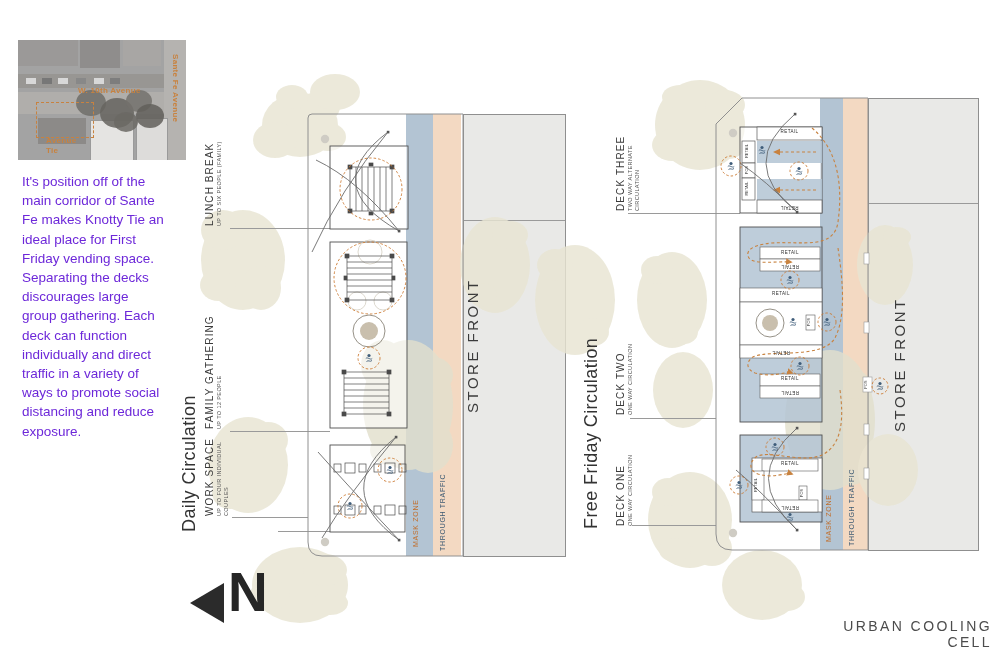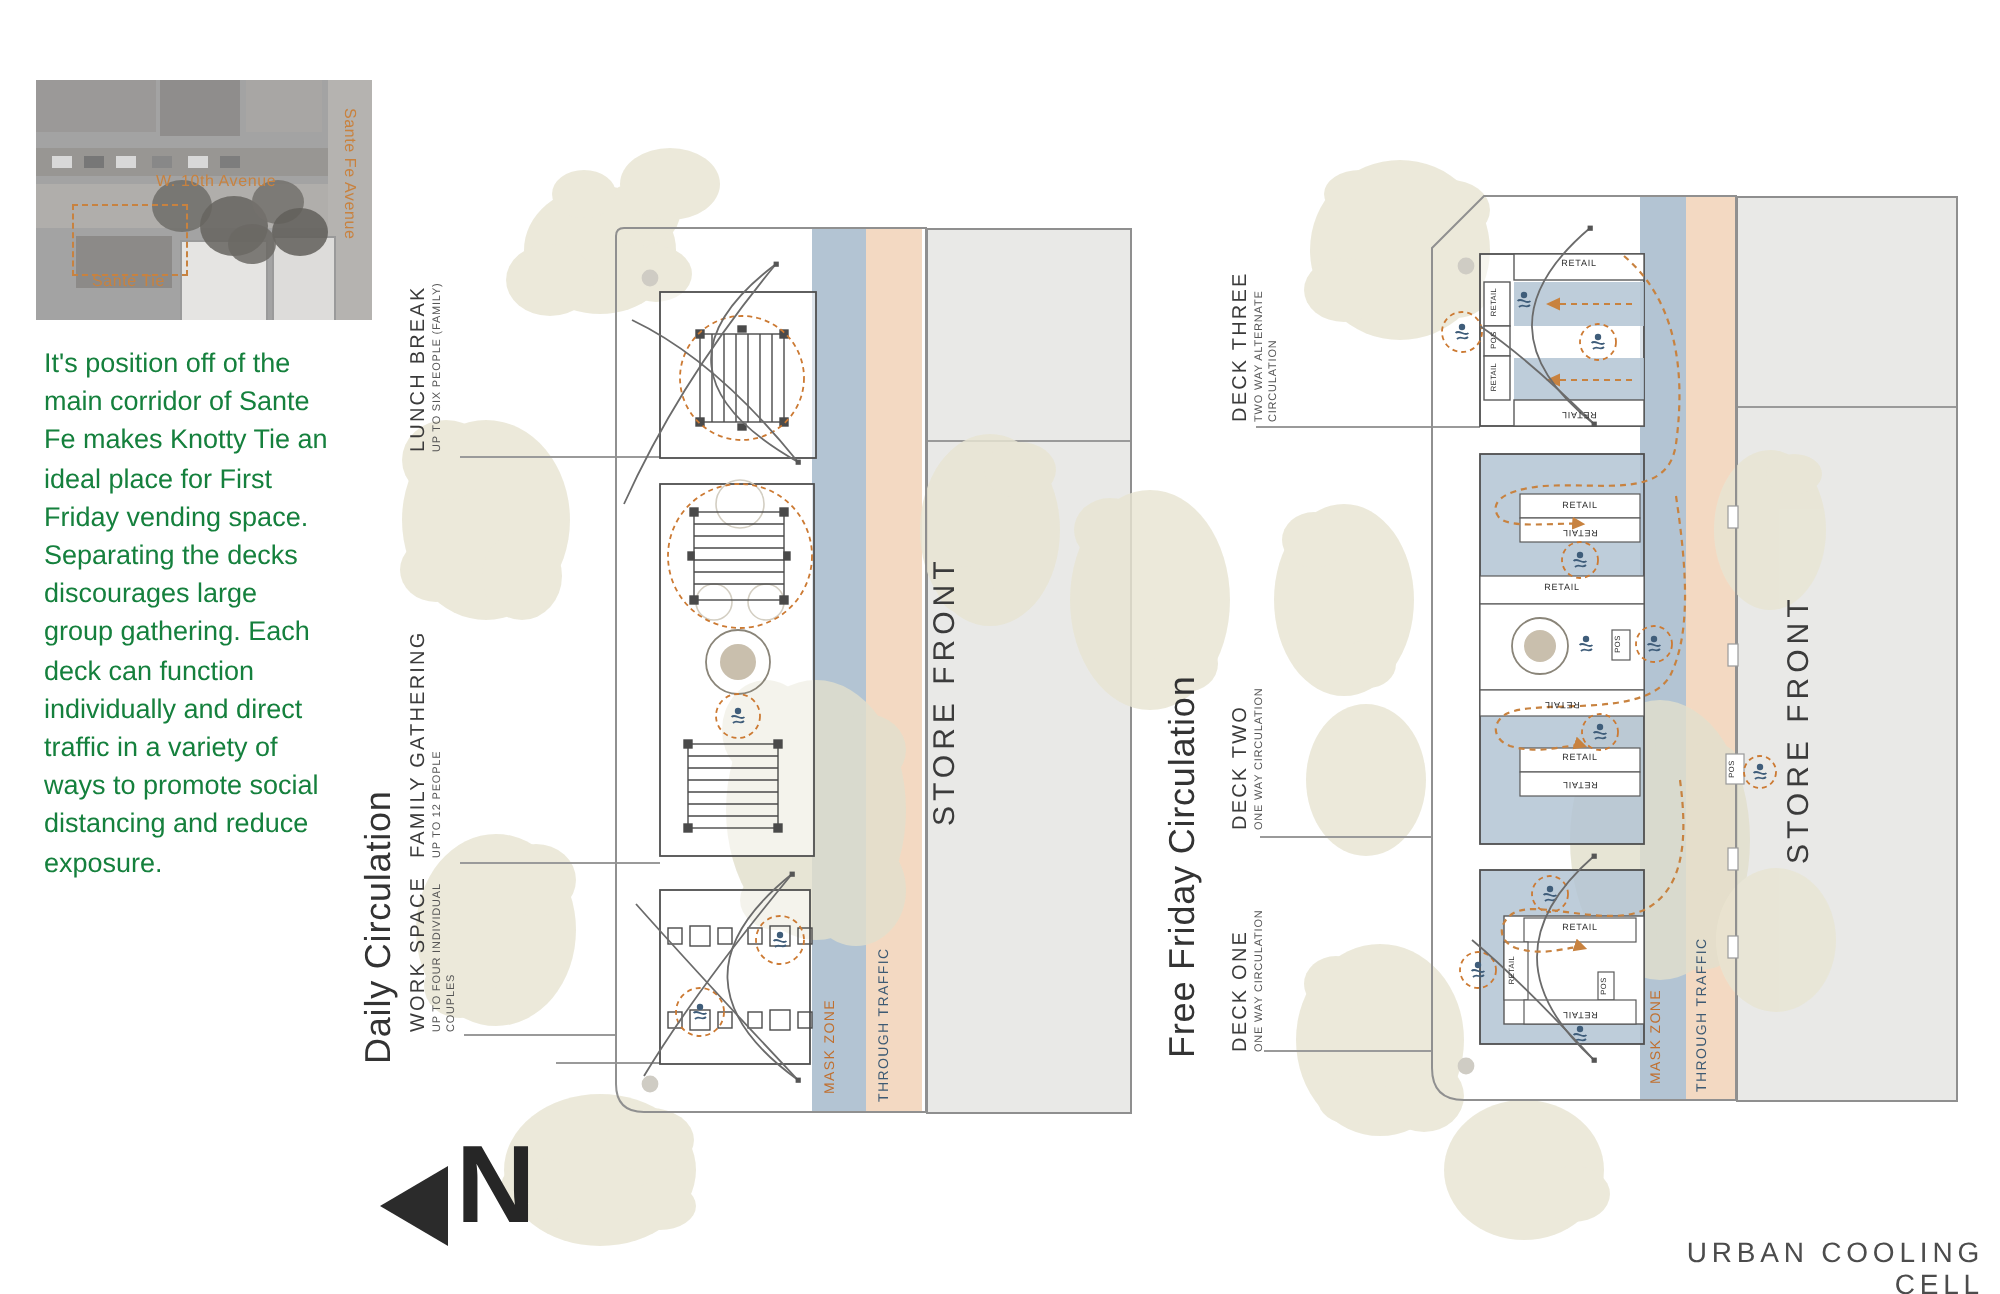--- a/index.html
+++ b/index.html
@@ -16,25 +16,25 @@
   .traftxt{color:#3d5a73;}
   .storetext{font-size:15px;letter-spacing:2.5px;color:#3b3b3b;white-space:nowrap;}
   .tiny{position:absolute;font-size:4.5px;letter-spacing:.4px;color:#2e2e2e;text-align:center;line-height:1.1;}
   .tinyrot{font-size:3.8px;letter-spacing:.2px;color:#2e2e2e;text-align:center;white-space:nowrap;}
   .flip{transform:rotate(180deg);}
   .rule{position:absolute;height:1px;background:#9a9a9a;}
   .strip{position:absolute;top:114px;height:442px;}
   .storefront{position:absolute;background:#e9e9e7;border:1px solid #8f8f8f;}
   .sf-div{position:absolute;left:0;width:100%;height:1px;background:#9a9a9a;}
   #title{left:22px;top:9px;font-size:19px;letter-spacing:.5px;color:#414141;margin-top:44px;}
-  #intro{left:22px;top:172px;width:142px;font-size:13.5px;line-height:19.2px;color:#15803d;}
+  #intro{left:22px;top:172px;width:142px;font-size:13.5px;line-height:19.2px;color:#6d28d9;}
   #intro p{margin:0 0 19px 0;}
   #photo{left:18px;top:40px;width:168px;height:120px;background:#a3a3a3;overflow:hidden;}
   .ph{position:absolute;}
-  .photo-label{position:absolute;color:#c8823f;font-size:8px;letter-spacing:.3px;line-height:1.2;}
+  .photo-label{position:absolute;color:#c8823f;font-size:8px;letter-spacing:.3px;line-height:1.2;font-weight:bold;}
   #north{left:186px;top:568px;width:90px;height:62px;}
   #north .tri{position:absolute;left:4px;top:15px;width:0;height:0;
     border-top:20px solid transparent;border-bottom:20px solid transparent;border-right:34px solid #2b2b2b;}
   #north .nletter{position:absolute;left:42px;top:-8px;font-size:55px;font-weight:bold;color:#262626;}
   #footer{left:812px;top:618px;width:180px;text-align:right;font-size:14px;letter-spacing:2.4px;color:#4c4c4c;}
   svg{position:absolute;left:0;top:0;pointer-events:none;}
   .z0{z-index:0}.z1{z-index:1}.z2{z-index:2}.z3{z-index:3}.z4{z-index:4}
 </style>
 </head>
 <body>
@@ -378,21 +378,21 @@
     <div class="ph" style="left:72px;top:80px;width:42px;height:40px;background:#e5e4e2;border:1px solid #9a9a9a;"></div>
     <div class="ph" style="left:118px;top:78px;width:30px;height:42px;background:#dddcda;border:1px solid #9a9a9a;"></div>
     <div class="ph" style="left:58px;top:50px;width:30px;height:26px;background:#6f6d68;border-radius:50%;opacity:.85;"></div>
     <div class="ph" style="left:82px;top:58px;width:34px;height:30px;background:#66645f;border-radius:50%;opacity:.85;"></div>
     <div class="ph" style="left:108px;top:50px;width:26px;height:22px;background:#73716c;border-radius:50%;opacity:.85;"></div>
     <div class="ph" style="left:118px;top:64px;width:28px;height:24px;background:#615f5a;border-radius:50%;opacity:.85;"></div>
     <div class="ph" style="left:96px;top:72px;width:24px;height:20px;background:#6b6964;border-radius:50%;opacity:.85;"></div>
     <div class="ph" style="left:18px;top:62px;width:56px;height:34px;border:1.5px dashed #c8823f;"></div>
     <div class="photo-label" style="left:60px;top:46px;">W. 10th Avenue</div>
     <div class="photo-label rotcw" style="left:152px;top:14px;">Sante Fe Avenue</div>
-    <div class="photo-label" style="left:28px;top:96px;width:38px;">Sante Tie</div>
+    <div class="photo-label" style="left:28px;top:96px;width:38px;">Avenue Tie</div>
   </div>
 
   <div id="intro" class="abs z4">
     <p>It's position off of the main corridor of Sante Fe makes Knotty Tie an ideal place for First Friday vending space. Separating the decks discourages large group gathering. Each deck can function individually and direct traffic in a variety of ways to promote social distancing and reduce exposure.</p>
   </div>
 
   <div class="rot plantitle z4" style="left:179px;top:532px;width:160px;">Daily Circulation</div>
   <div class="rot z4" style="left:204px;top:226px;width:107px;">
     <div class="sec-main">LUNCH BREAK</div>
     <div class="sec-sub">UP TO SIX PEOPLE (FAMILY)</div>

